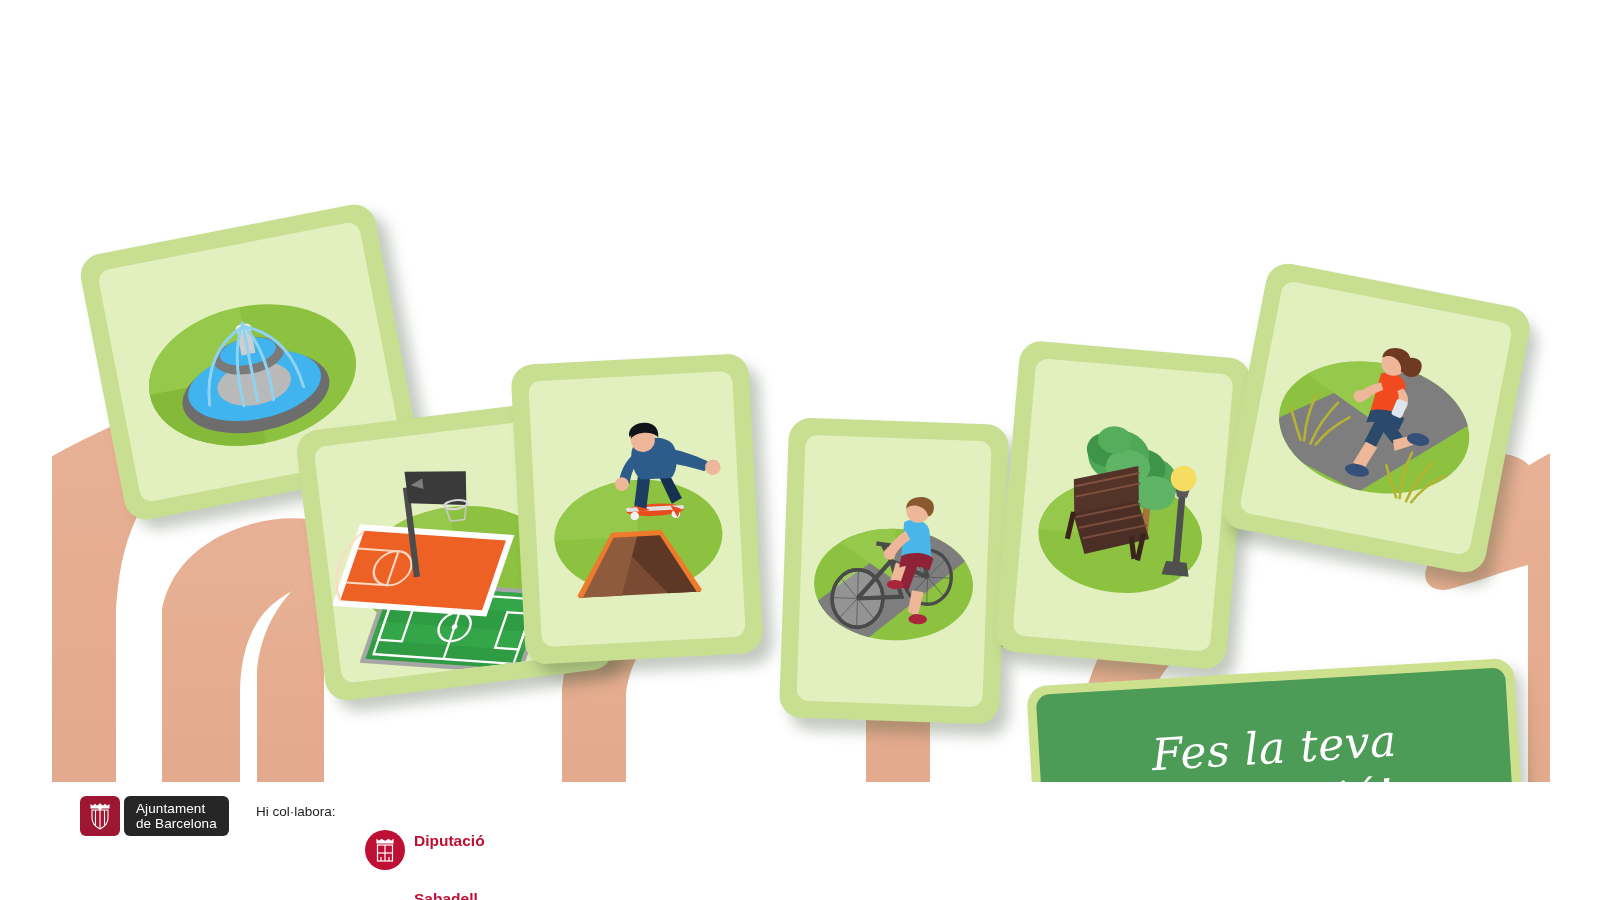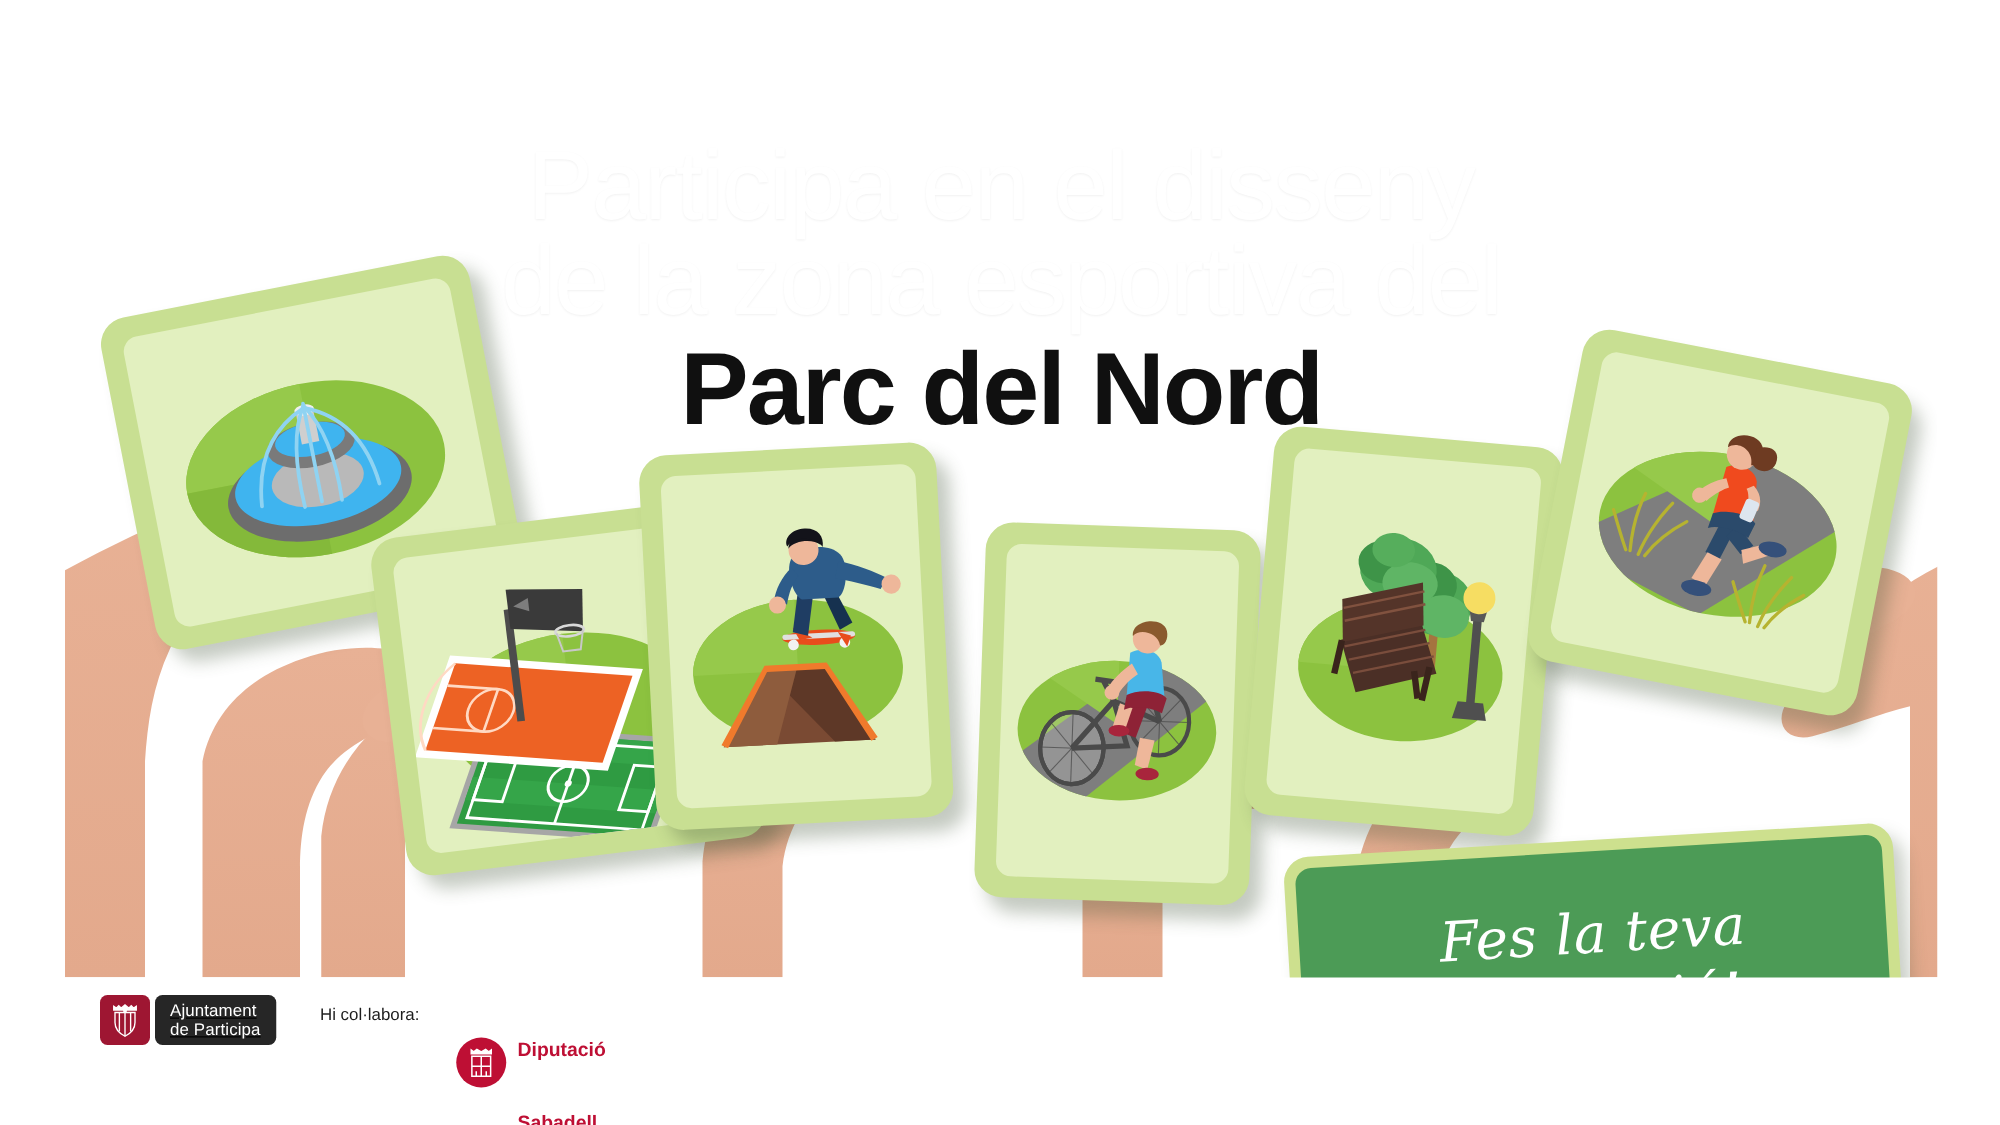--- a/index.html
+++ b/index.html
@@ -92,21 +92,21 @@
 
   
   #footer{position:absolute;left:0;top:782px;width:1600px;height:118px;background:#fff;}
   #logo-sabadell{position:absolute;left:80px;top:14px;display:flex;align-items:stretch;}
   #logo-sabadell .shield-box{
     width:40px;height:40px;background:#9e1632;border-radius:6px;
     display:flex;align-items:center;justify-content:center;
   }
   #logo-sabadell .name-box{
     margin-left:4px;background:#262626;border-radius:6px;
-    padding:5px 12px 5px 12px;display:flex;flex-direction:column;justify-content:center;text-decoration:underline;
+    padding:5px 12px 5px 12px;display:flex;flex-direction:column;justify-content:center;
   }
   #logo-sabadell .name-box span{
     color:#fff;font-size:13.5px;line-height:15px;letter-spacing:.1px;white-space:nowrap;
   }
   #collab-label{
     position:absolute;left:256px;top:22px;font-size:13.5px;color:#1d1d1d;white-space:nowrap;
   }
   #logo-diba{position:absolute;left:365px;top:10px;display:flex;align-items:center;}
   #logo-diba .diba-seal{
     width:40px;height:40px;border-radius:50%;background:#be0f34;
@@ -424,25 +424,20 @@
             <circle cx="134" cy="66" r="14" fill="#eeb79a"></circle>
             <path d="M120 62 C 118 46 148 42 152 58 C 154 68 148 74 144 74 C 144 60 128 54 120 62 Z" fill="#6e3b22"></path>
             <path d="M146 58 C 158 52 168 56 166 68 C 164 78 152 80 146 74 Z" fill="#6e3b22"></path>
           </g>
         </svg>
       </div>
     </div>
 
   </div>
 
-  <div id="headline">
-    <span class="l1">Participa en el disseny</span>
-    <span class="l2">de la zona esportiva del</span>
-    <span class="l3">Parc del Nord</span>
-  </div>
 
 </div>
 
 <div id="cta">
   <div class="cta-inner">
     <div class="cta-text">
       <span>Fes la teva</span>
       <span>aportació!</span>
     </div>
   </div>
@@ -458,21 +453,21 @@
           <path d="M6 9 L22 9 L22 17 C22 23 18 26 14 28 C10 26 6 23 6 17 Z" fill="none"></path>
           <line x1="9.5" y1="9" x2="9.5" y2="24"></line>
           <line x1="14" y1="9" x2="14" y2="28"></line>
           <line x1="18.5" y1="9" x2="18.5" y2="24"></line>
           <circle cx="14" cy="7.6" r="1.6" fill="#ffffff" stroke="none"></circle>
         </g>
       </svg>
     </div>
     <div class="name-box">
       <span>Ajuntament</span>
-      <span>de Participa</span>
+      <span>de Barcelona</span>
     </div>
   </div>
 
   <div id="collab-label">Hi col·labora:</div>
 
   <div id="logo-diba">
     <div class="diba-seal">
       <svg width="28" height="30" viewBox="0 0 28 30">
         <g fill="none" stroke="#ffffff" stroke-width="1.2">
           <path d="M6 8 L6 5 L8 6.5 L10.5 4.5 L14 6.5 L17.5 4.5 L20 6.5 L22 5 L22 8 Z" fill="#ffffff"></path>

